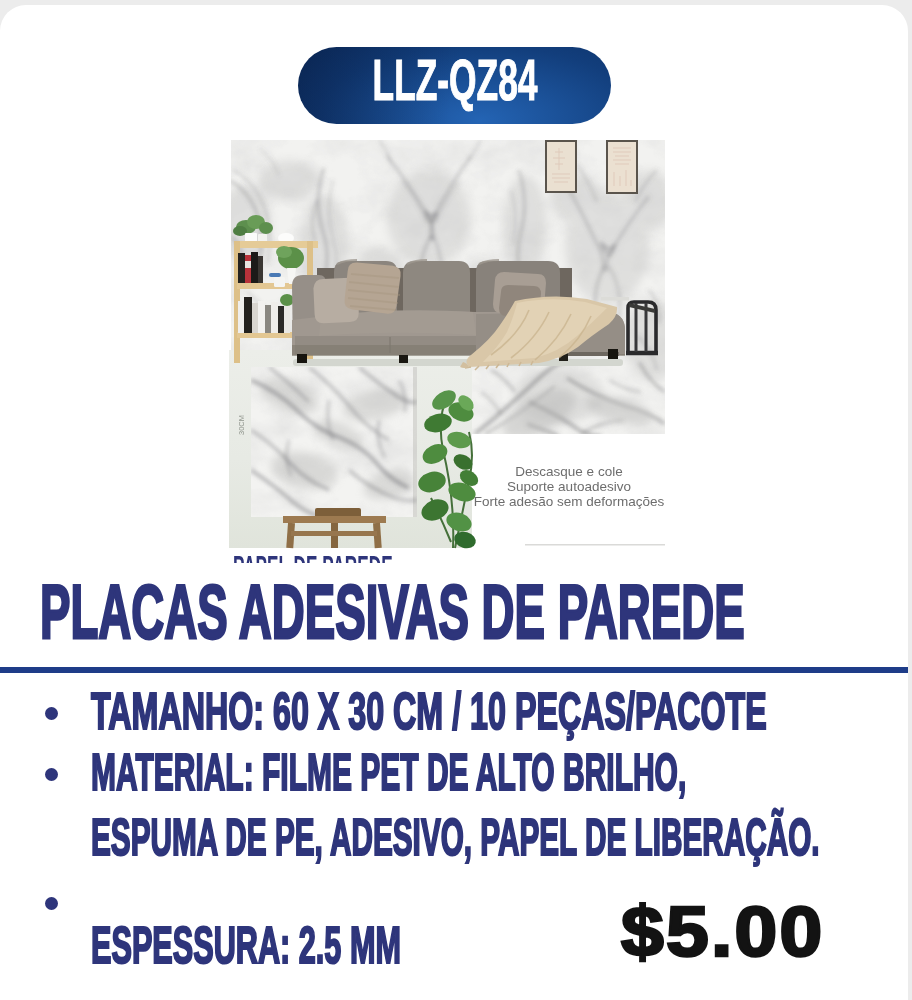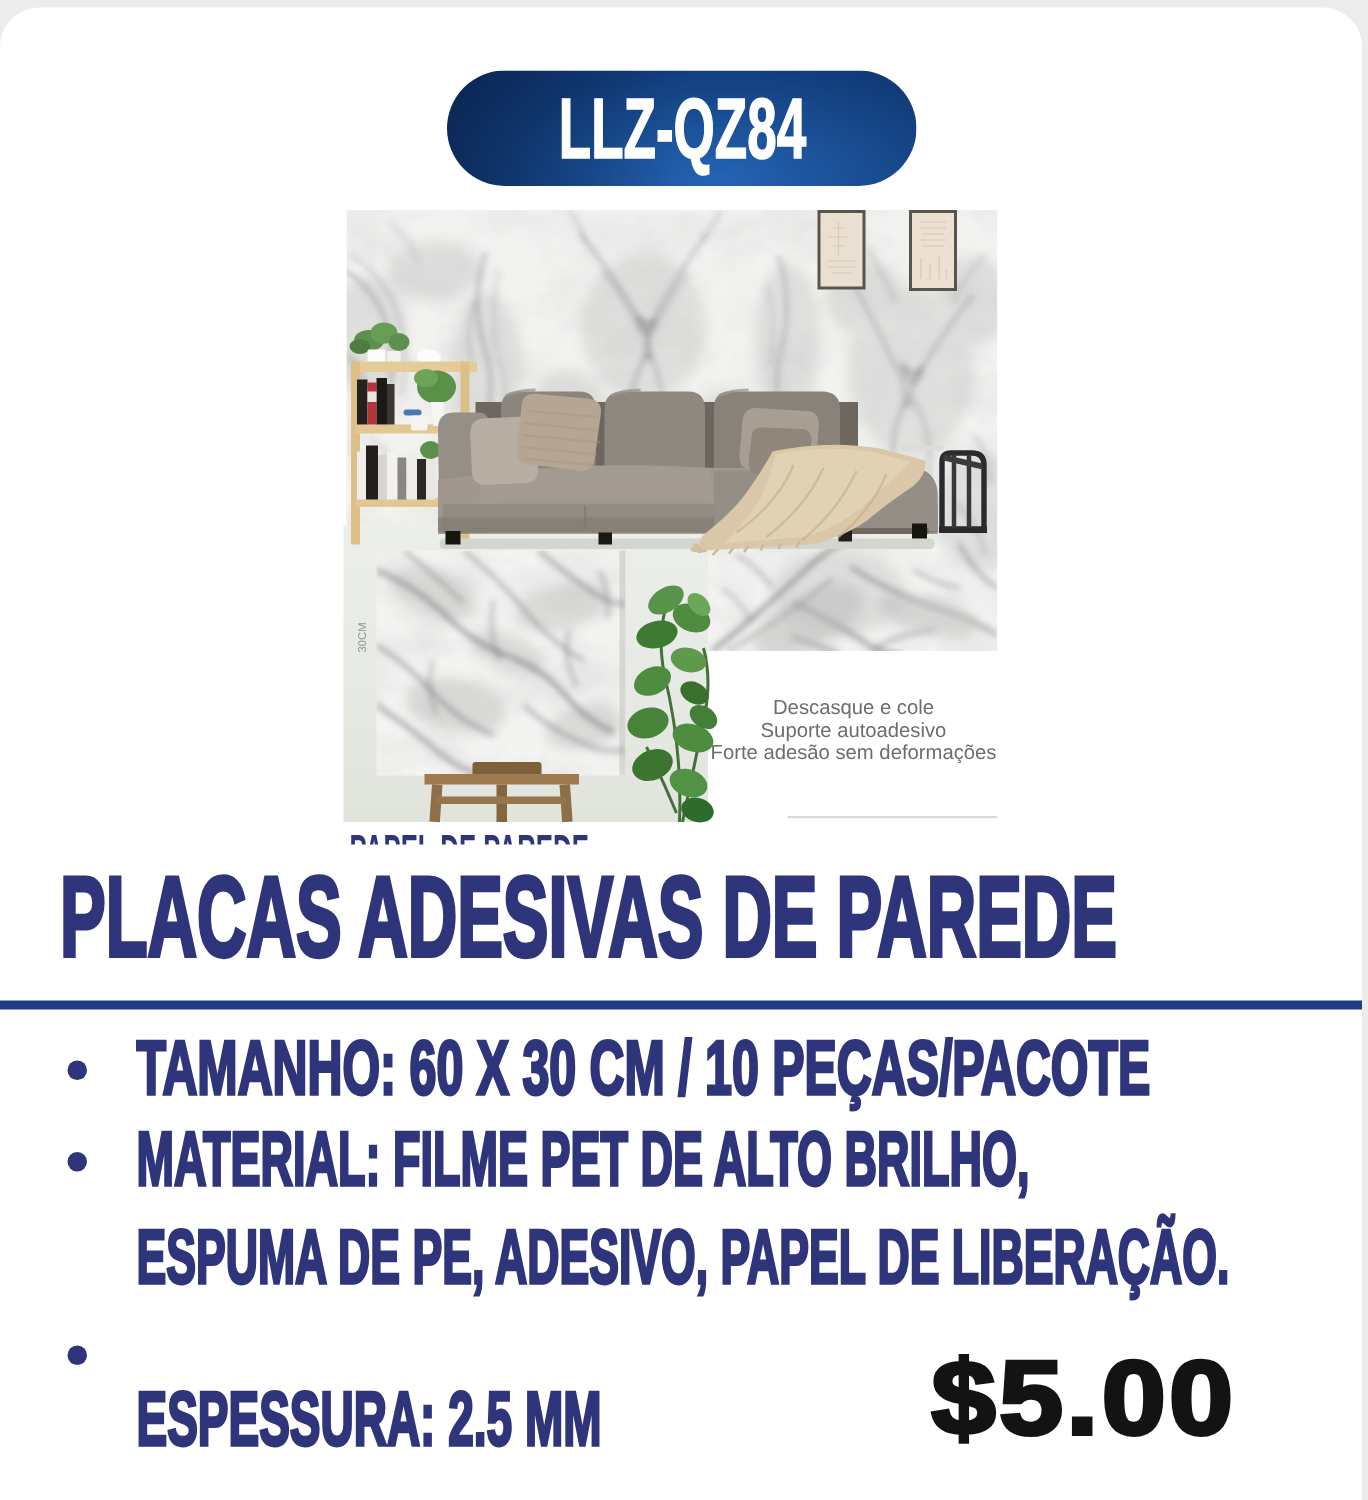--- a/index.html
+++ b/index.html
@@ -1,21 +1,21 @@
 <!DOCTYPE html>
 <html><head>
 <meta charset="utf-8">
 <style>
   html,body{margin:0;padding:0;}
   body{width:912px;height:1000px;background:#ececec;overflow:hidden;position:relative;
        font-family:"Liberation Sans",sans-serif;}
   .card{position:absolute;left:0px;top:5px;width:908px;height:1080px;background:#ffffff;border-radius:26px;}
   .pill{position:absolute;left:298px;top:47px;width:313px;height:77px;border-radius:39px;
         background:linear-gradient(100deg, rgba(5,18,48,0.42) 0%, rgba(5,18,48,0) 50%), radial-gradient(ellipse 300px 135px at 58% 95%, #2464b4 0%, #123e7c 55%, #0a2a5c 100%);
-        display:flex;align-items:center;justify-content:center;}
+        display:flex;align-items:flex-start;justify-content:center;}
   .pill span{color:#ffffff;font-weight:bold;font-size:57px;letter-spacing:0px;-webkit-text-stroke:1.1px #ffffff;
         display:inline-block;transform:scaleX(0.62);transform-origin:center;white-space:nowrap;}
   .title{position:absolute;left:40px;top:574px;color:#2e357b;font-weight:bold;font-size:76px;line-height:76px;-webkit-text-stroke:2.8px #2e357b;
         transform:scaleX(0.601);transform-origin:left;white-space:nowrap;}
   .divider{position:absolute;left:0px;top:667px;width:908px;height:6px;background:#1e3c88;}
   .brow{position:absolute;left:91px;white-space:nowrap;font-weight:bold;font-size:51px;line-height:51px;color:#2e357b;-webkit-text-stroke:2.2px #2e357b;}
   .brow .in{display:inline-block;transform-origin:left;}
   .dot{position:absolute;width:13px;height:13px;border-radius:50%;background:#2e357b;left:45px;}
   .price{position:absolute;left:621px;top:897px;color:#131313;font-weight:bold;font-size:70px;line-height:70px;
         -webkit-text-stroke:2.6px #131313;letter-spacing:2px;

